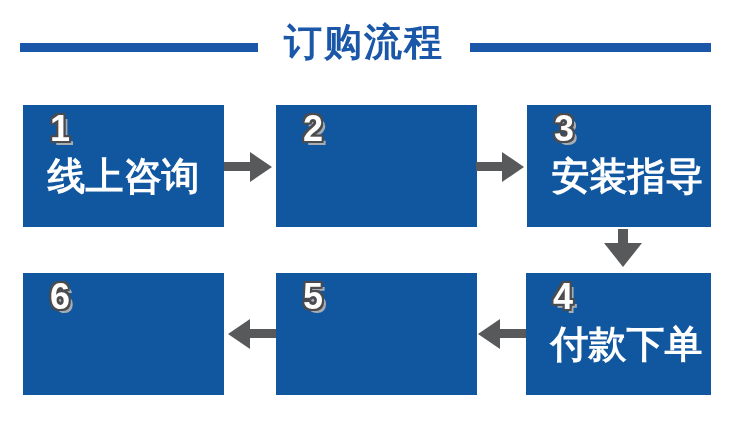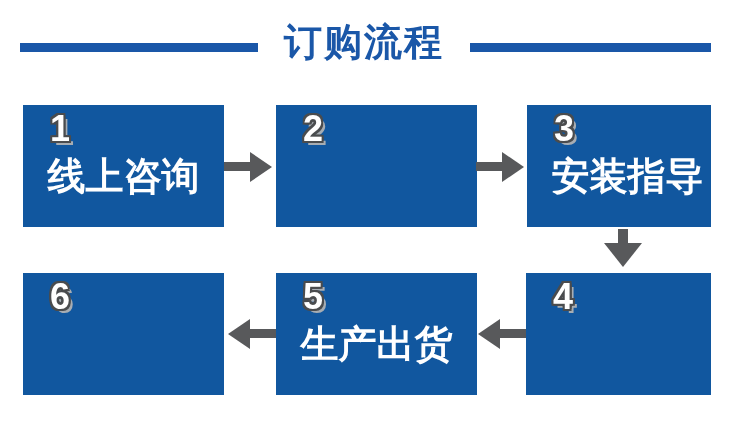--- a/index.html
+++ b/index.html
@@ -113,24 +113,24 @@
   </div>
   <div class="step" id="box2">
     <span class="num">2</span>
   </div>
   <div class="step" id="box3">
     <span class="num">3</span>
     <span class="label">安装指导</span>
   </div>
   <div class="step" id="box4">
     <span class="num">4</span>
+    <span class="label">付款下单</span>
   </div>
   <div class="step" id="box5">
     <span class="num">5</span>
-    <span class="label">生产出货</span>
   </div>
   <div class="step" id="box6">
     <span class="num">6</span>
   </div>
 
   <div>
     <div class="shaft-h" style="left:224px; top:162px; width:28px;"></div>
     <div class="head-right" style="left:250px; top:152px;"></div>
   </div>
 

